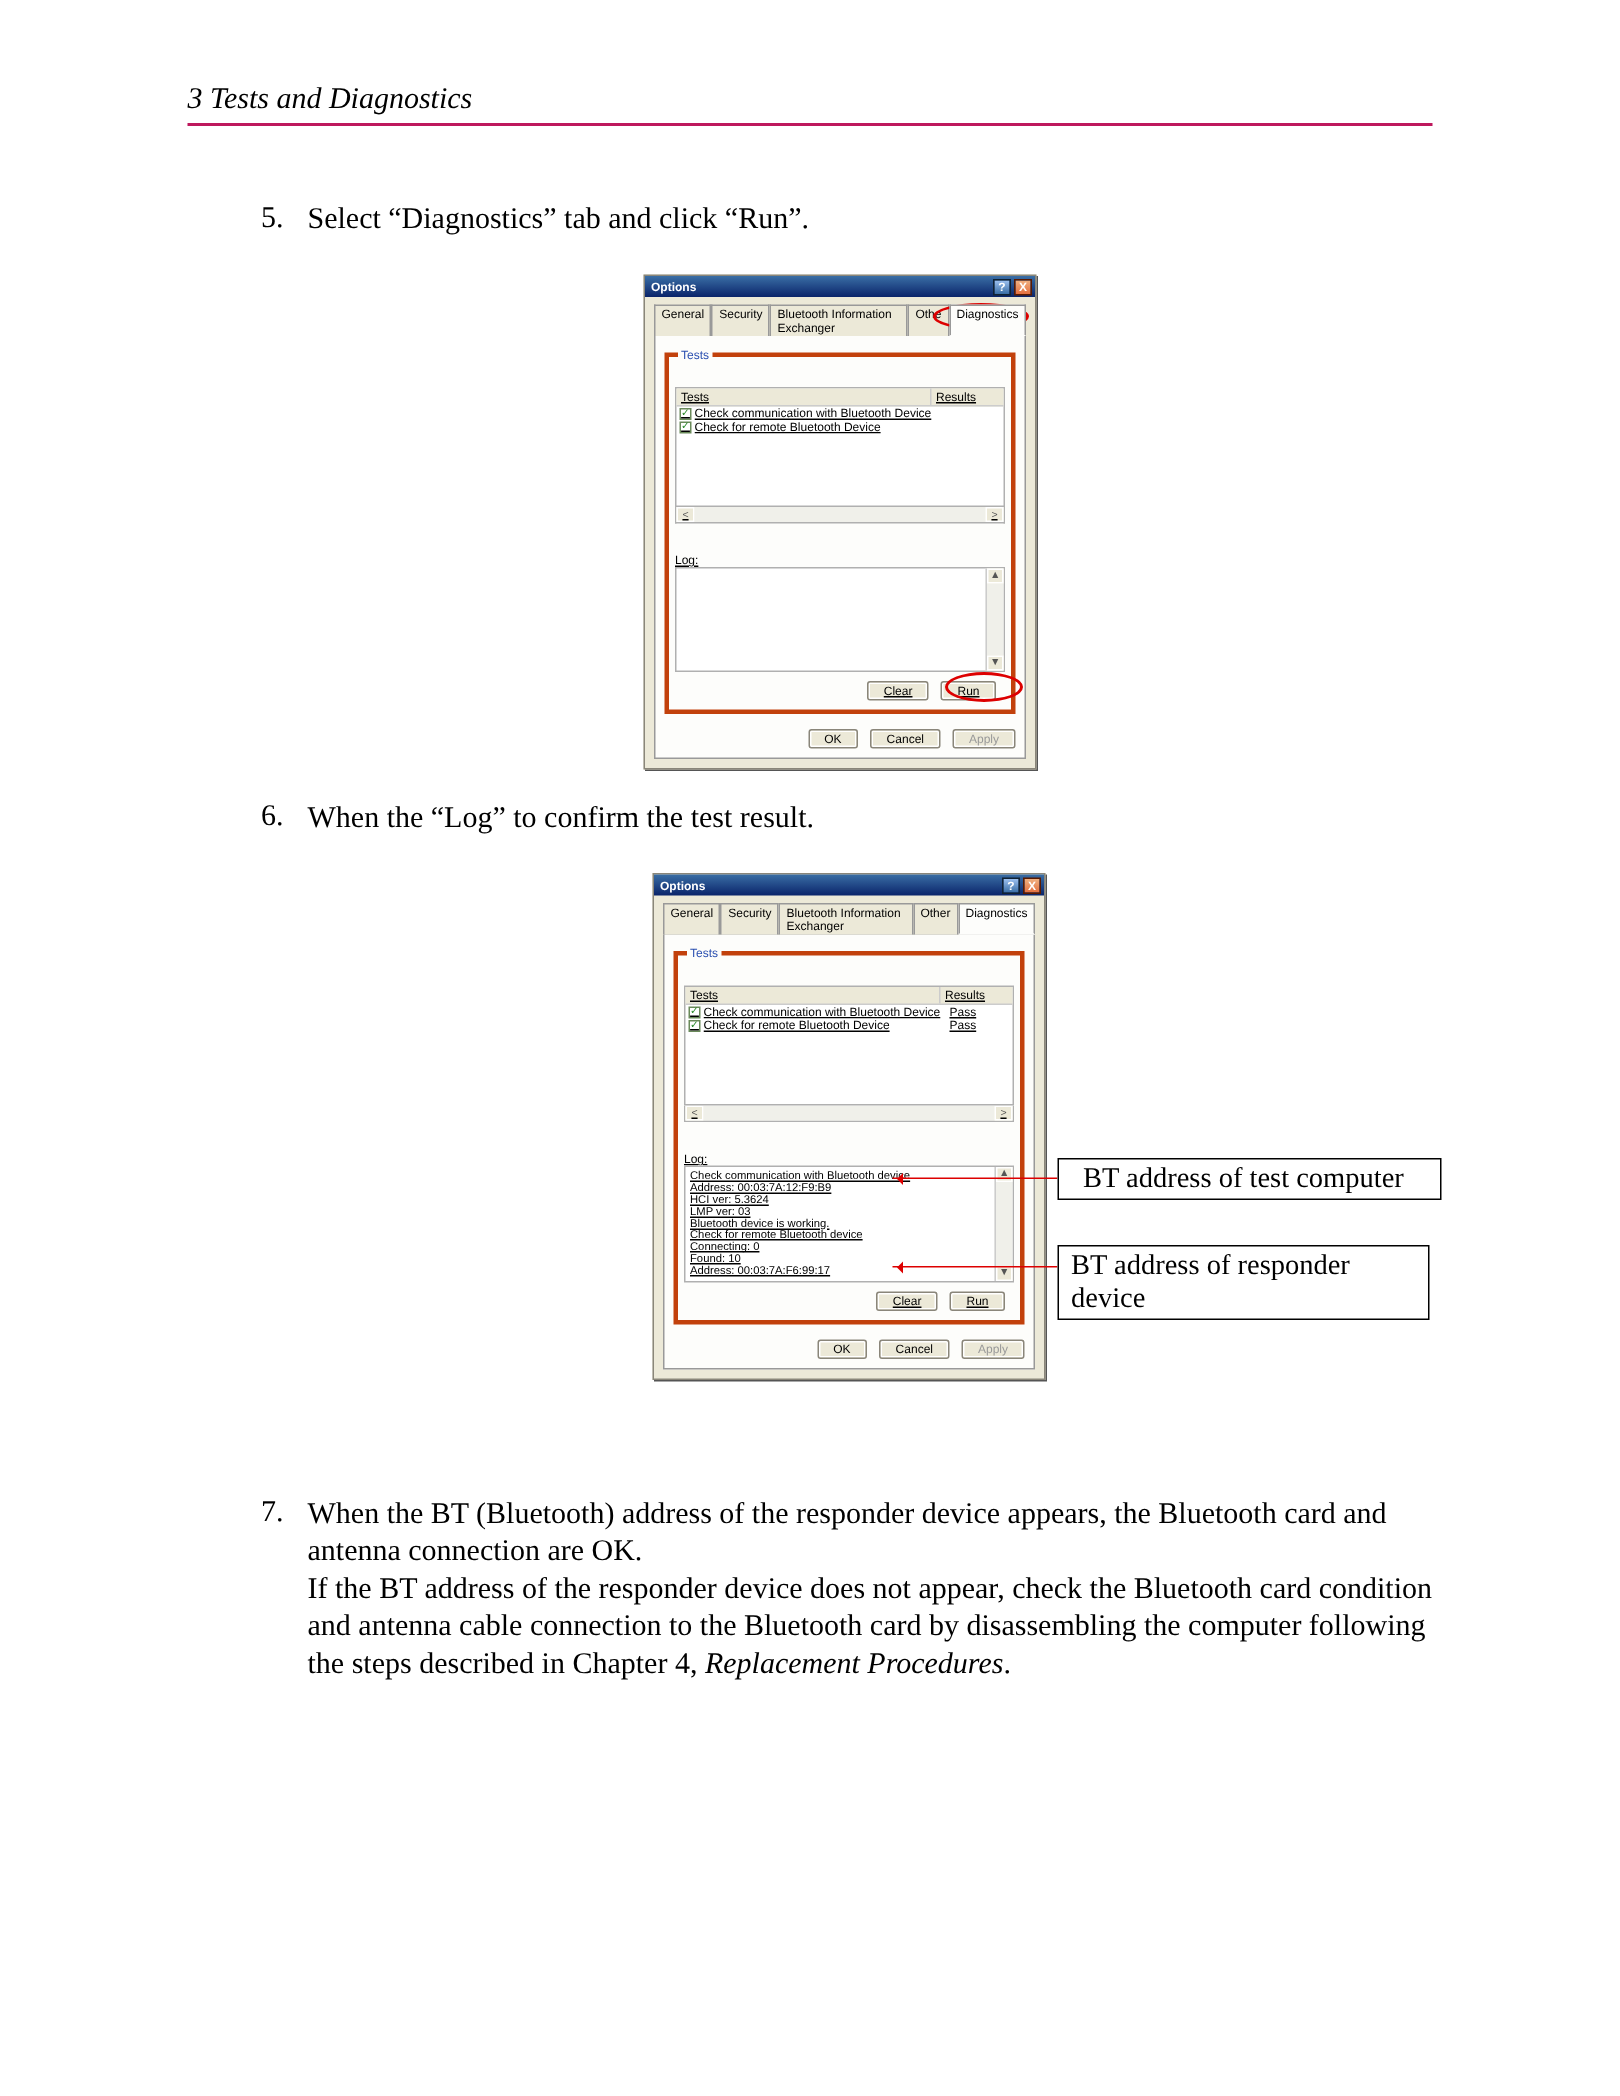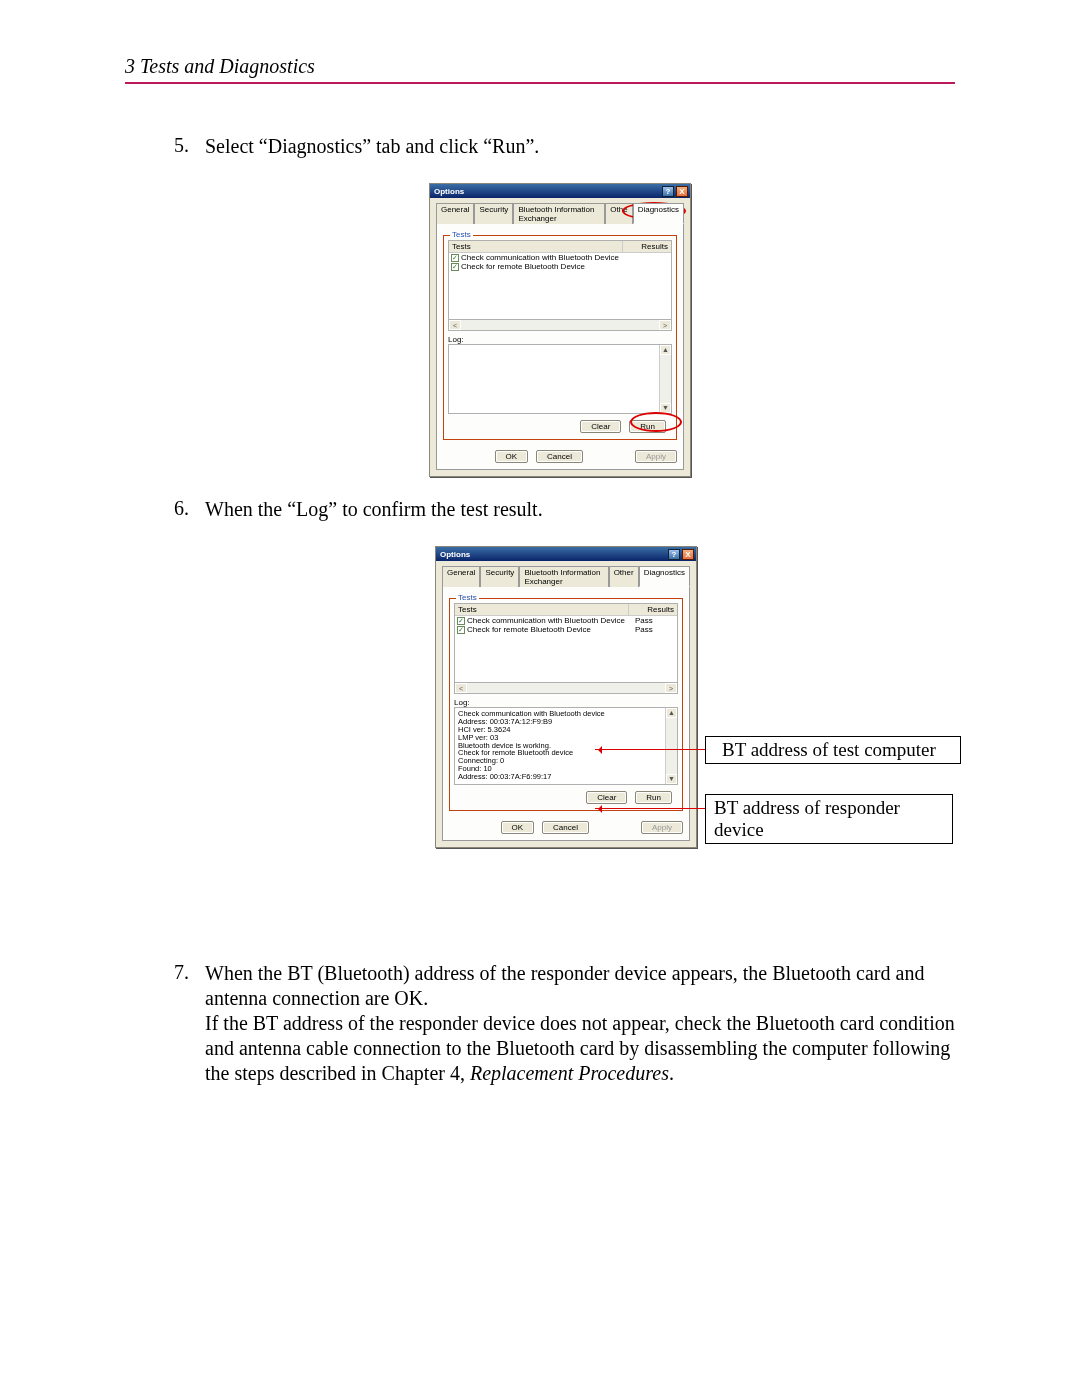--- a/index.html
+++ b/index.html
@@ -73,62 +73,63 @@
     background: #ece9d8;
     position: relative;
     top: 1px;
   }
   .tab.active { background: #fdfdfb; border-bottom: 1px solid #fdfdfb; z-index:2; }
   .panel {
     border:1px solid #999; background:#fdfdfb;
     padding: 5px 6px 6px 6px;
   }
   .fieldset {
-    border: 1px solid #c2410c;
-    padding: 4px 4px 6px 4px;
+    border: 3px solid #c2410c;
+    padding: 20px 4px 6px 4px;
     position: relative;
     margin-top: 6px;
+    text-decoration: underline;
   }
   .fieldset-label {
     position:absolute; top:-6px; left:6px; background:#fdfdfb;
     padding: 0 2px; color:#2a4fb0; font-size:8px;
   }
   .grid {
     border: 1px solid #b0b0b0;
     background:#fff;
     height: 80px;
     position: relative;
     box-sizing: border-box;
   }
   .grid-head {
     display:flex; font-size:8px;
     border-bottom:1px solid #ccc;
     background:#ece9d8;
   }
   .gh { padding:1px 3px; border-right:1px solid #ccc; }
   .gh:first-child { flex: 1 1 auto; }
-  .gh:last-child { width:42px; border-right:none;text-align:right; }
+  .gh:last-child { width:42px; border-right:none; }
   .grow { display:flex; font-size:8px; padding:0 2px; align-items:center; gap:2px;}
   .grow .cb {
     width:8px; height:8px; border:1px solid #6a8a5a; box-sizing:border-box;
     display:flex; align-items:center; justify-content:center; color:#2a8a2a; font-size:7px; line-height:6px;
   }
   .grow .txt { flex:1; white-space:nowrap; overflow:hidden; text-overflow:ellipsis; }
   .grow .res { width:40px; }
 
   .scroll-h {
     display:flex; margin-top:0; height:10px; border:1px solid #b0b0b0; border-top:none;
   }
   .scroll-btn {
     width:12px; height:100%; background:#ece9d8; border:1px solid #fff; box-sizing:border-box;
     display:flex; align-items:center; justify-content:center; font-size:7px; color:#555;
   }
   .scroll-track { flex:1; background:#f0f0ea; }
 
-  .log-label { font-size:8px; margin-top:4px; }
+  .log-label { font-size:8px; margin-top:20px; }
   .log-box {
     border:1px solid #b0b0b0; background:#fff;
     height: 70px; padding:2px 3px; font-size:7.5px; line-height:1.05;
     position: relative; box-sizing:border-box;
   }
   .log-box2 {
     border:1px solid #b0b0b0; background:#fff;
     height: 78px; padding:2px 14px 2px 3px; font-size:7.5px; line-height:1.05;
     position: relative; box-sizing:border-box;
   }
@@ -136,21 +137,21 @@
     position:absolute; right:0; top:0; bottom:0; width:11px;
     background:#f0f0ea; border-left:1px solid #ccc;
     display:flex; flex-direction:column;
   }
   .sv-btn { height:10px; background:#ece9d8; border:1px solid #fff; box-sizing:border-box; font-size:7px; text-align:center; color:#555;}
   .sv-track { flex:1; }
   .btn {
     border:1px solid #8a867a; background:#ece9d8; padding:1px 10px; font-size:8px;
     border-radius:2px; box-shadow: inset 0 0 0 1px #fff;
   }
-  .btn.disabled { color:#999;margin-left:44px; }
+  .btn.disabled { color:#999; }
   .btn-row { display:flex; justify-content:flex-end; gap:8px; margin-top:6px; }
   .btn-row.bottom { margin-top:10px; }
   .btn-row.center-right { justify-content:flex-end; padding-right:6px; }
 
   .red-oval {
     position:absolute; border:2px solid #d00; border-radius:50%;
     pointer-events:none;
   }
   .callout-box {
     position:absolute;

